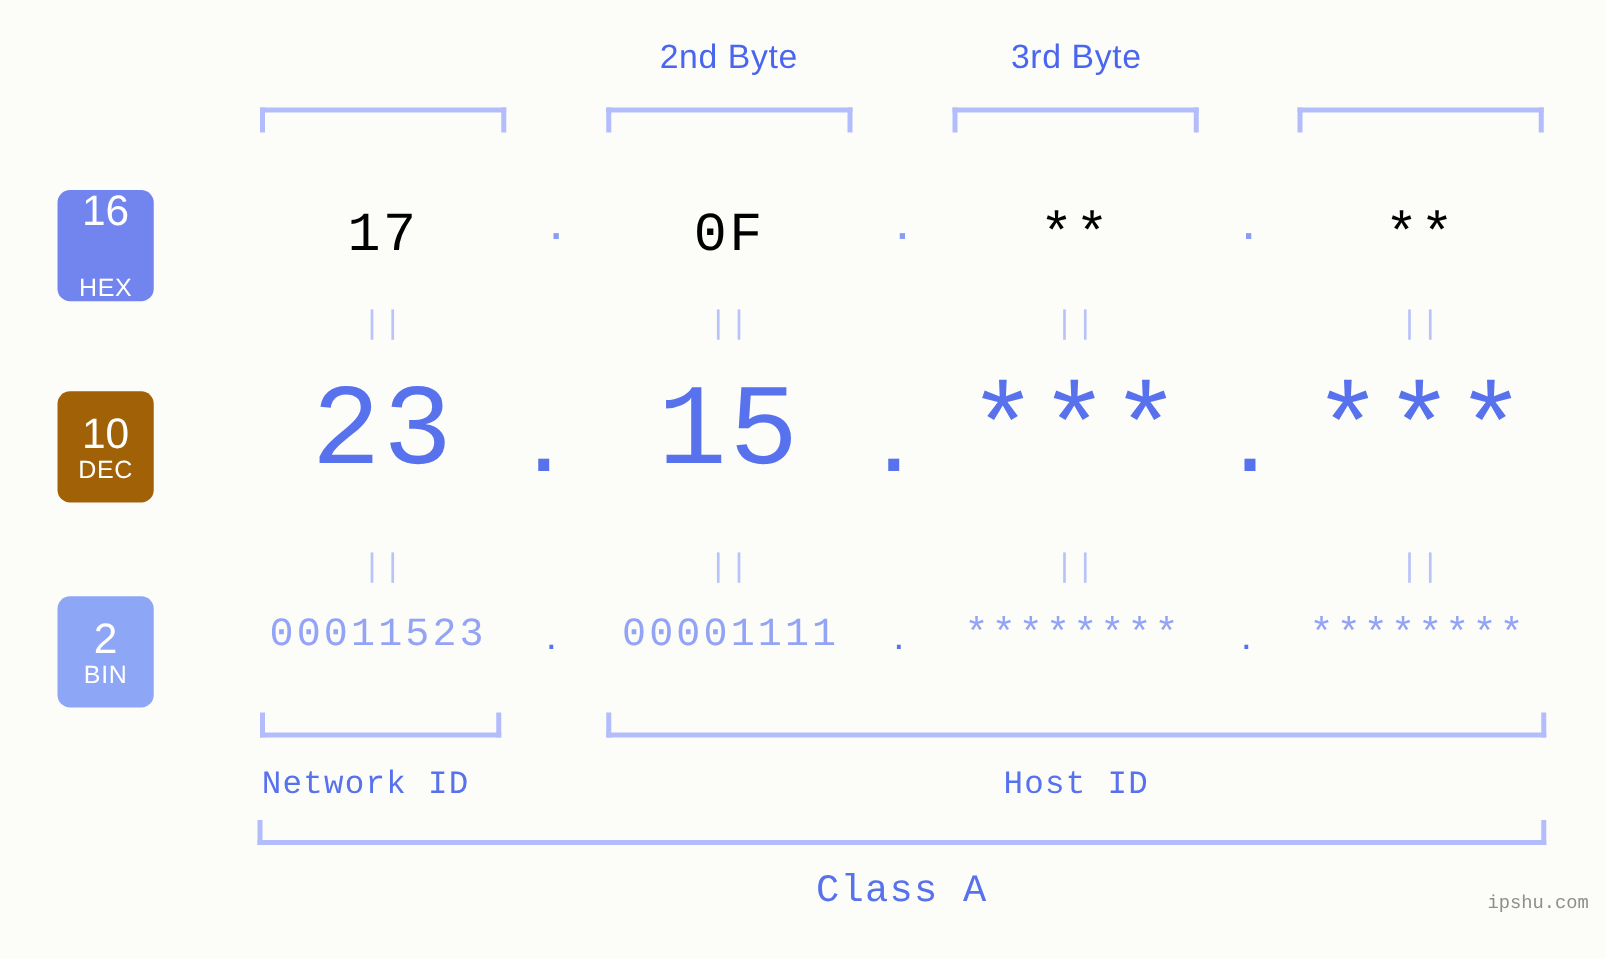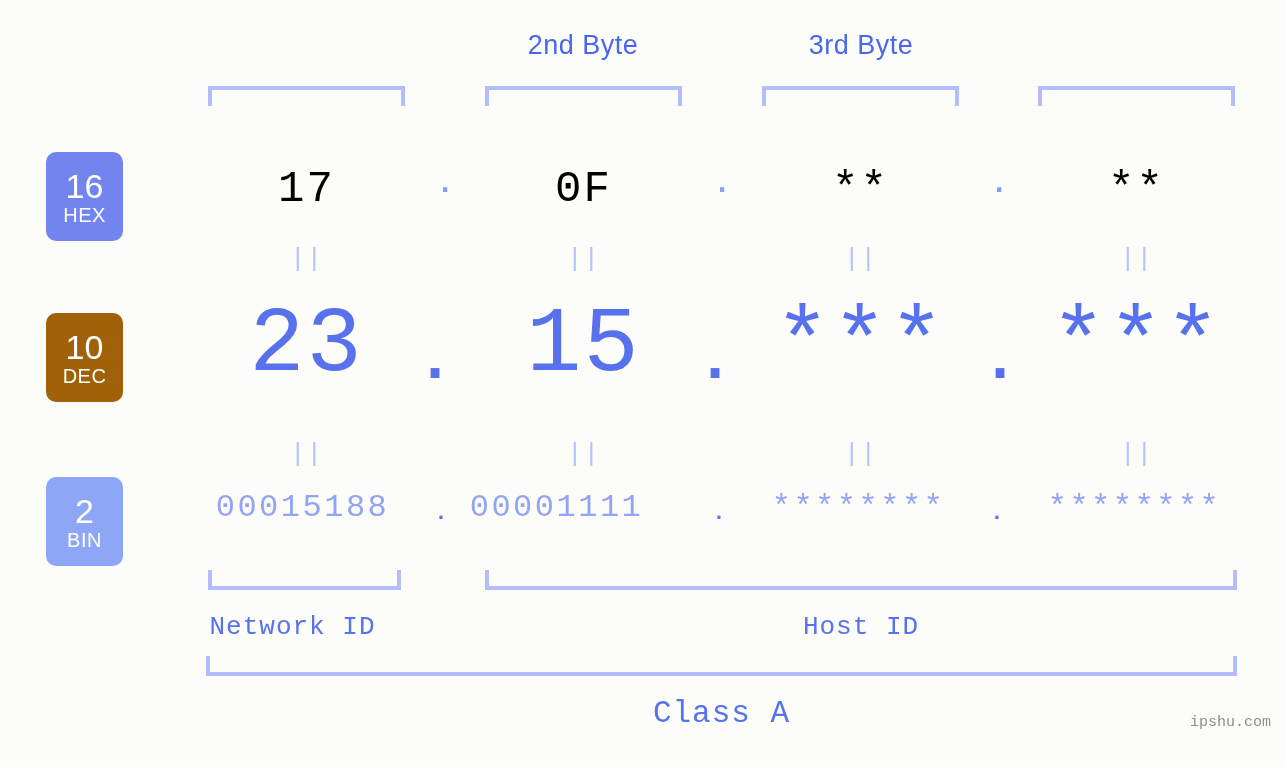--- a/index.html
+++ b/index.html
@@ -70,21 +70,21 @@
     font-weight: 400;
     letter-spacing: 0px;
     margin-bottom: 2px;
   }
   .badge .badge-sub {
     font-size: 20px;
     font-weight: 400;
     letter-spacing: 0.5px;
   }
 
-  #badge-hex { top: 152px; height: 89px; background: #7285ef; }
+  #badge-hex { top: 152px; height: 89px; background: #7285ef; justify-content: space-between; }
   #badge-dec { top: 313px; height: 89px; background: #a16207; }
   #badge-bin { top: 477px; height: 89px; background: #8ea6f6; }
 
   
   .cell {
     position: absolute;
     text-align: center;
     white-space: nowrap;
     font-family: "Liberation Mono", "DejaVu Sans Mono", monospace;
   }
@@ -236,24 +236,24 @@
 
     <div class="cell" style="left:1038px; width:197px;">***</div>
   </div>
 
   <div class="eq eq-row2" style="left:208px; width:197px;">||</div>
   <div class="eq eq-row2" style="left:485px; width:197px;">||</div>
   <div class="eq eq-row2" style="left:762px; width:197px;">||</div>
   <div class="eq eq-row2" style="left:1038px; width:197px;">||</div>
 
   <div class="row-bin">
-    <div class="cell" style="left:204px; width:197px;">00015188</div>
+    <div class="cell" style="left:204px; width:197px;">00011523</div>
     <div class="dot" style="left:401px; width:80px;">.</div>
 
-    <div class="cell" style="left:458px; width:197px;font-family:Liberation Mono, monospace;">00001111</div>
+    <div class="cell" style="left:486px; width:197px;font-family:Liberation Mono, monospace;">00001111</div>
     <div class="dot" style="left:679px; width:80px;">.</div>
 
     <div class="cell" style="left:760px; width:197px;">********</div>
     <div class="dot" style="left:957px; width:80px;">.</div>
 
     <div class="cell" style="left:1036px; width:197px;">********</div>
   </div>
 
   <div class="bracket bracket-bottom" style="left:208px; top:570px; width:193px;"></div>
   <div class="bracket bracket-bottom" style="left:485px; top:570px; width:752px;"></div>

